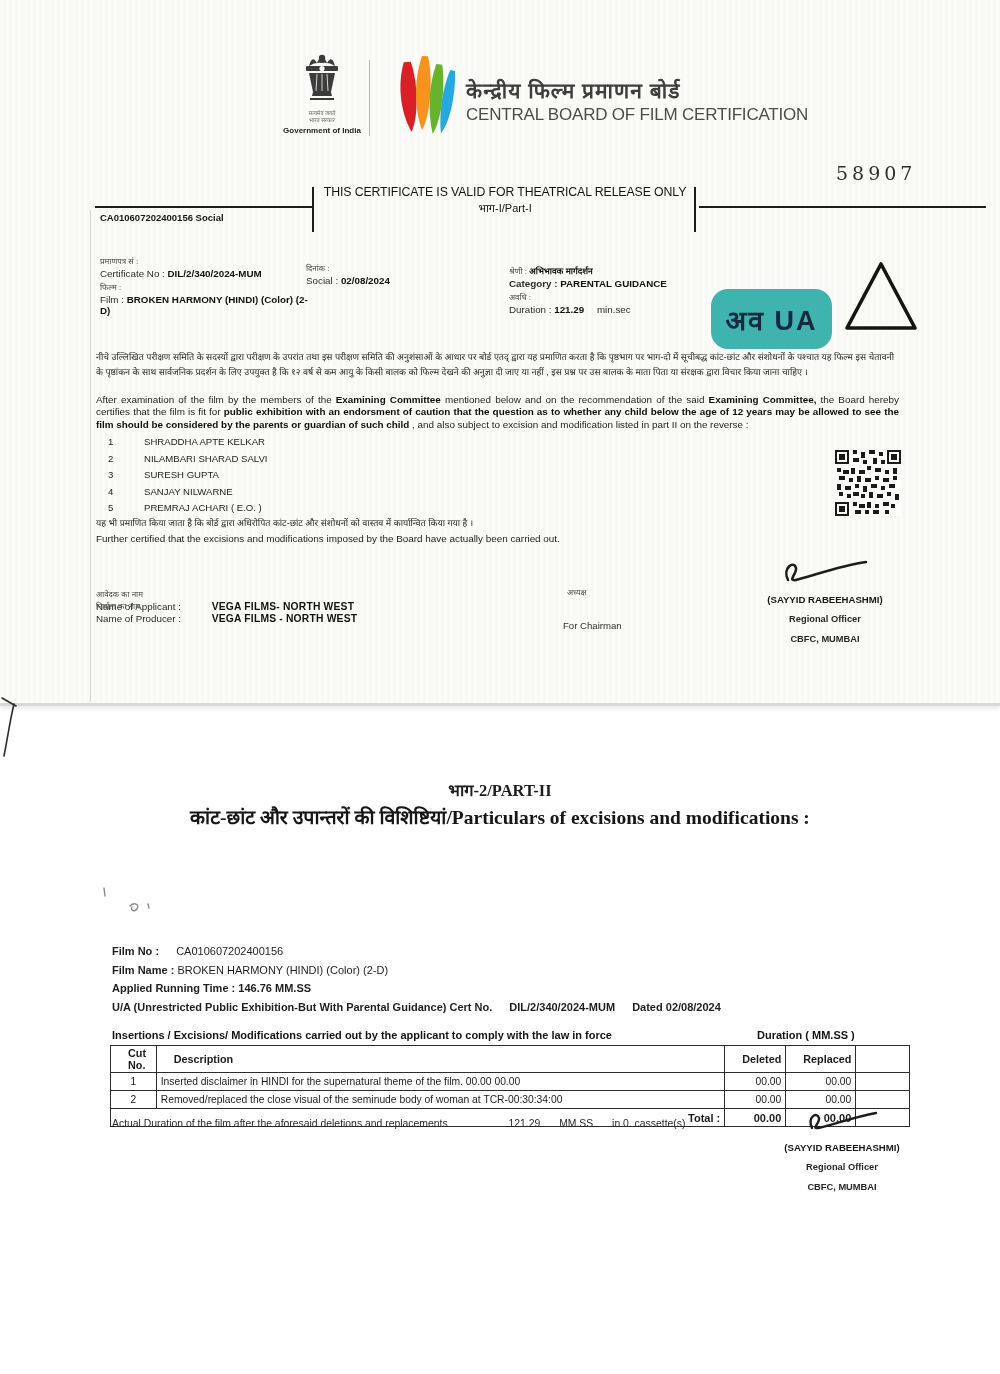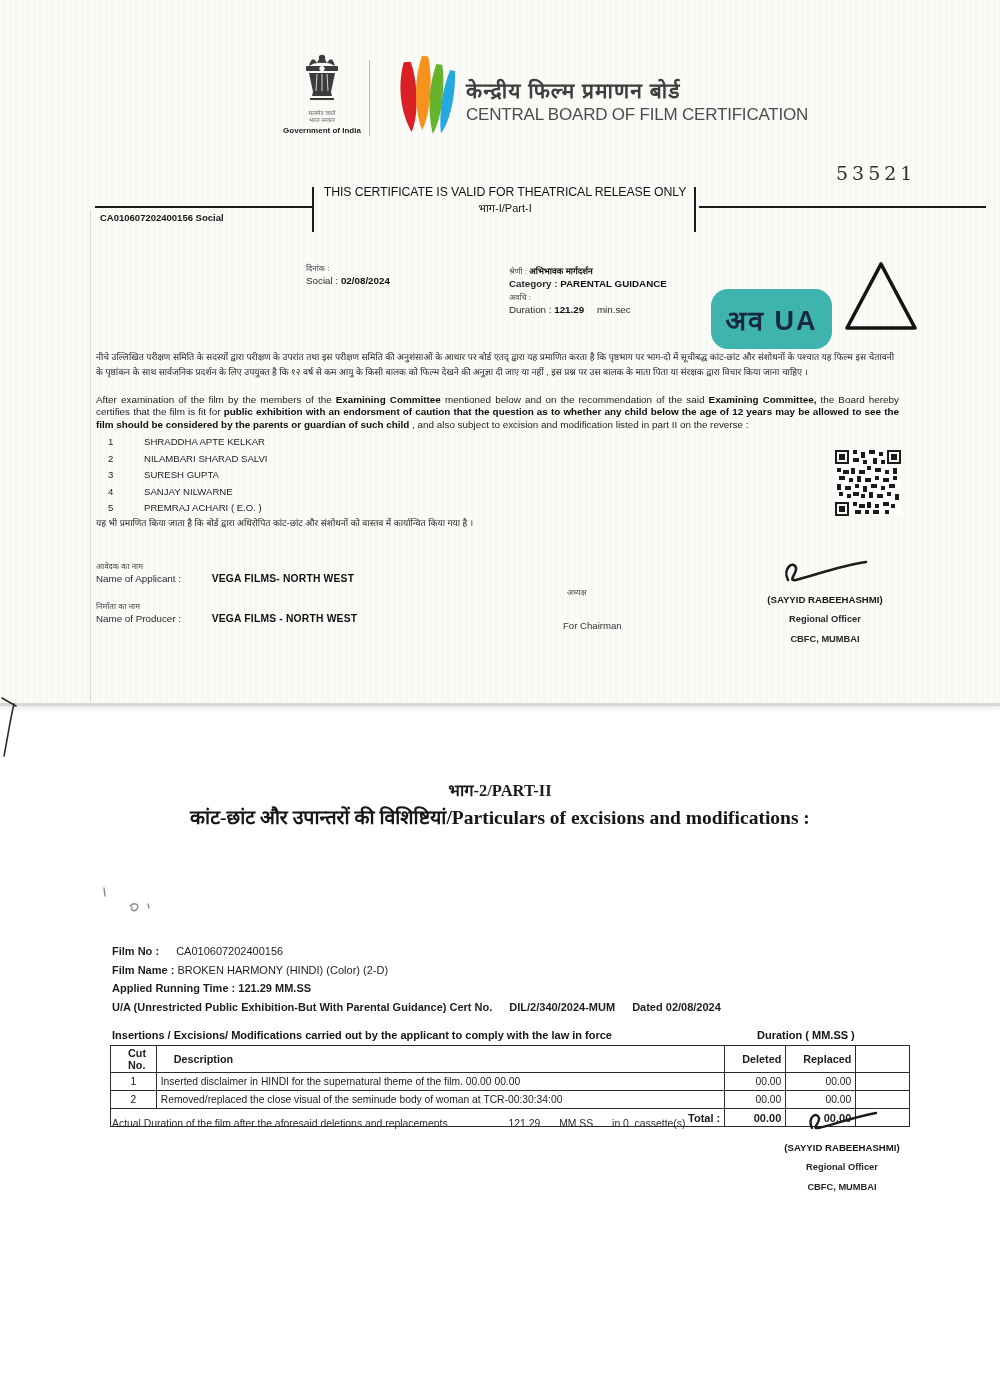--- a/index.html
+++ b/index.html
@@ -57,21 +57,21 @@
   .members { position:absolute; left:108px; top:436px; }
   .member-row { display:flex; margin-bottom:5.5px; font-size:9.6px; color:#232323; }
   .member-no { width:36px; }
   .qr-wrap { position:absolute; left:835px; top:450px; width:66px; height:66px; }
 
   .further { position:absolute; left:96px; top:516px; width:700px; }
   .further-hi { font-size:9px; color:#242424; }
   .further-en { font-size:9.9px; color:#1c1c1c; margin-top:4px; }
 
   
-  .applicant-block { position:absolute; left:96px; top:560px; }
+  .applicant-block { position:absolute; left:96px; top:588px; }
   .producer-block { position:absolute; left:96px; top:600px; }
   .np-row { font-size:9.8px; margin-top:2px; color:#2a2a2a; }
   .np-row .val-b { margin-left:28px; font-size:10.3px; letter-spacing:0.2px; }
   .chairman-hi { position:absolute; left:567px; top:586px; font-size:8px; color:#4a4a4a; }
   .chairman-en { position:absolute; left:563px; top:620px; font-size:9.6px; color:#333; }
 
   .sig-block { position:absolute; width:180px; text-align:center; }
   .sig1 { left:735px; top:556px; }
   .sig2 { left:752px; top:1108px; }
   .sig-name { font-size:9.6px; font-weight:bold; color:#171717; margin-top:4px; }
@@ -146,32 +146,44 @@
         <path d="M12 8 C4 30 5 58 15 78 C23 63 25 30 19 8 Z" fill="#d92027" transform="rotate(-4 16 40)"></path>
         <path d="M26 2 C19 26 21 56 30 76 C38 59 38 22 32 2 Z" fill="#f6921e" transform="rotate(3 29 40)"></path>
         <path d="M38 10 C33 32 35 58 43 80 C51 61 49 28 44 10 Z" fill="#67b32e" transform="rotate(7 41 45)"></path>
         <path d="M50 16 C46 36 47 60 53 80 C61 63 59 34 55 16 Z" fill="#25a8dd" transform="rotate(11 53 48)"></path>
       </svg>
     </div>
 
     <div class="org-hi">केन्द्रीय फिल्म प्रमाणन बोर्ड</div>
     <div class="org-en">CENTRAL BOARD OF FILM CERTIFICATION</div>
 
-    <div class="serial">53521</div>
+    <div class="serial">58907</div>
 
     <div class="banner-line-left"></div>
     <div class="banner-line-right"></div>
     <div class="banner-vbar" style="left:312px;"></div>
     <div class="banner-vbar" style="left:694px;"></div>
     <div class="file-ref">CA010607202400156 Social</div>
     <div class="banner-center">
       <div class="banner-en">THIS CERTIFICATE IS VALID FOR THEATRICAL RELEASE ONLY</div>
       <div class="banner-part">भाग-I/Part-I</div>
     </div>
 
+    <div class="field-block fb1">
+      <div class="row lbl-hi">प्रमाणपत्र सं :</div>
+      <div class="row lbl-en">
+        <span>Certificate No :</span>
+        <span class="val-b">DIL/2/340/2024-MUM</span>
+      </div>
+      <div class="row lbl-hi">फिल्म :</div>
+      <div class="row lbl-en">
+        <span>Film :</span>
+        <span class="val-b">BROKEN HARMONY  (HINDI) (Color) (2-D)</span>
+      </div>
+    </div>
 
     <div class="field-block fb2">
       <div class="row lbl-hi">दिनांक :</div>
       <div class="row lbl-en">
         <span>Social :</span>
         <span class="val-b">02/08/2024</span>
       </div>
     </div>
 
     <div class="field-block fb3">
@@ -288,20 +300,21 @@
             <rect x="10" y="30" width="3" height="2"></rect>
             <rect x="15" y="30" width="2" height="2"></rect>
           <rect x="19" y="30" width="3" height="2"></rect>
             <rect x="25" y="30" width="2" height="2"></rect>
         </g>
       </svg>
     </div>
 
     <div class="further">
       <div class="further-hi">यह भी प्रमाणित किया जाता है कि बोर्ड द्वारा अधिरोपित कांट-छांट और संशोधनों को वास्तव में कार्यान्वित किया गया है ।</div>
+      <div class="further-en">Further certified that the excisions and modifications imposed by the Board have actually been carried out.</div>
     </div>
 
     <div class="applicant-block">
       <div class="lbl-hi">आवेदक का नाम</div>
       <div class="np-row">
         <span>Name of Applicant :</span>
         <span class="val-b">VEGA FILMS- NORTH WEST</span>
       </div>
     </div>
     <div class="producer-block">
@@ -340,21 +353,21 @@
     <div class="line">
       <span class="lb">Film No :</span>
       <span class="sp">CA010607202400156</span>
     </div>
     <div class="line">
       <span class="lb">Film Name :</span>
       <span>BROKEN HARMONY  (HINDI) (Color) (2-D)</span>
     </div>
     <div class="line lb">
       <span>Applied Running Time :</span>
-      <span>121.29 MM.SS</span>
+      <span>146.76 MM.SS</span>
     </div>
     <div class="line lb">
       <span>U/A (Unrestricted Public Exhibition-But With Parental Guidance) Cert No.</span>
       <span class="sp">DIL/2/340/2024-MUM</span>
       <span class="sp">Dated</span>
       <span>02/08/2024</span>
     </div>
   </div>
 
   <div class="p2-caption">Insertions / Excisions/ Modifications carried out by the applicant to comply with the  law in force</div>

